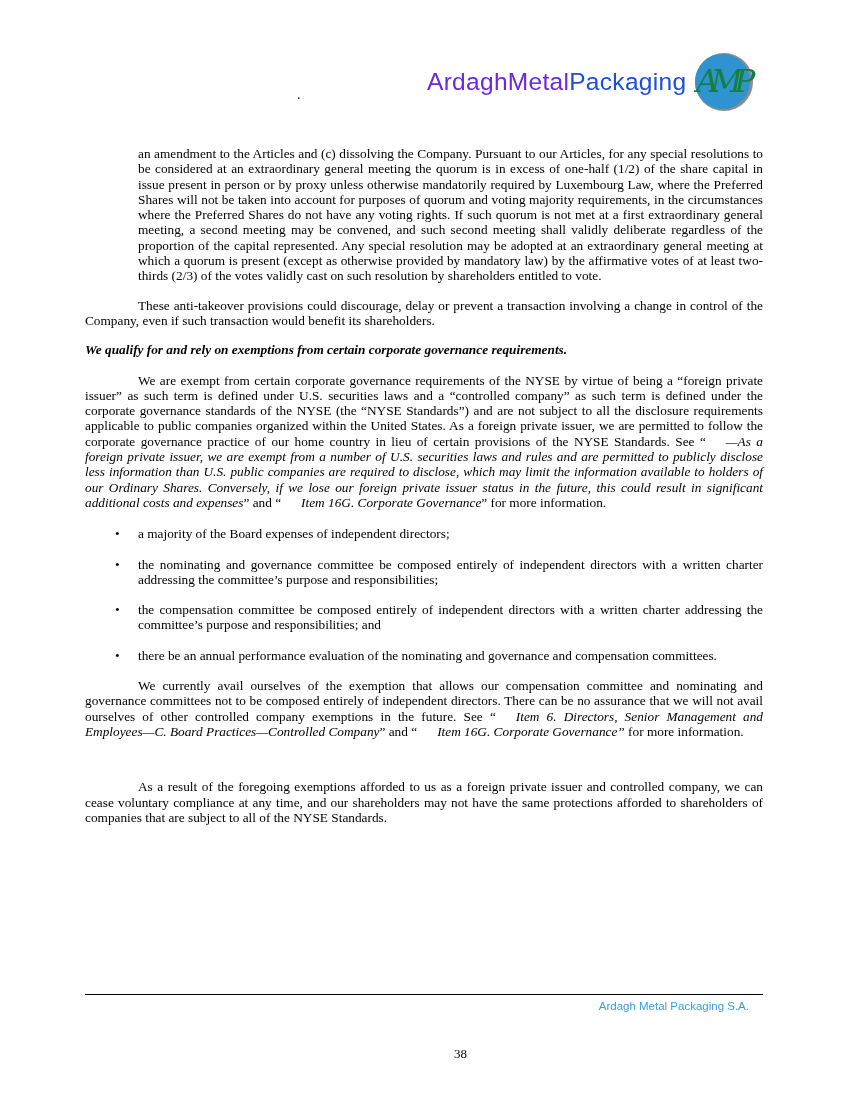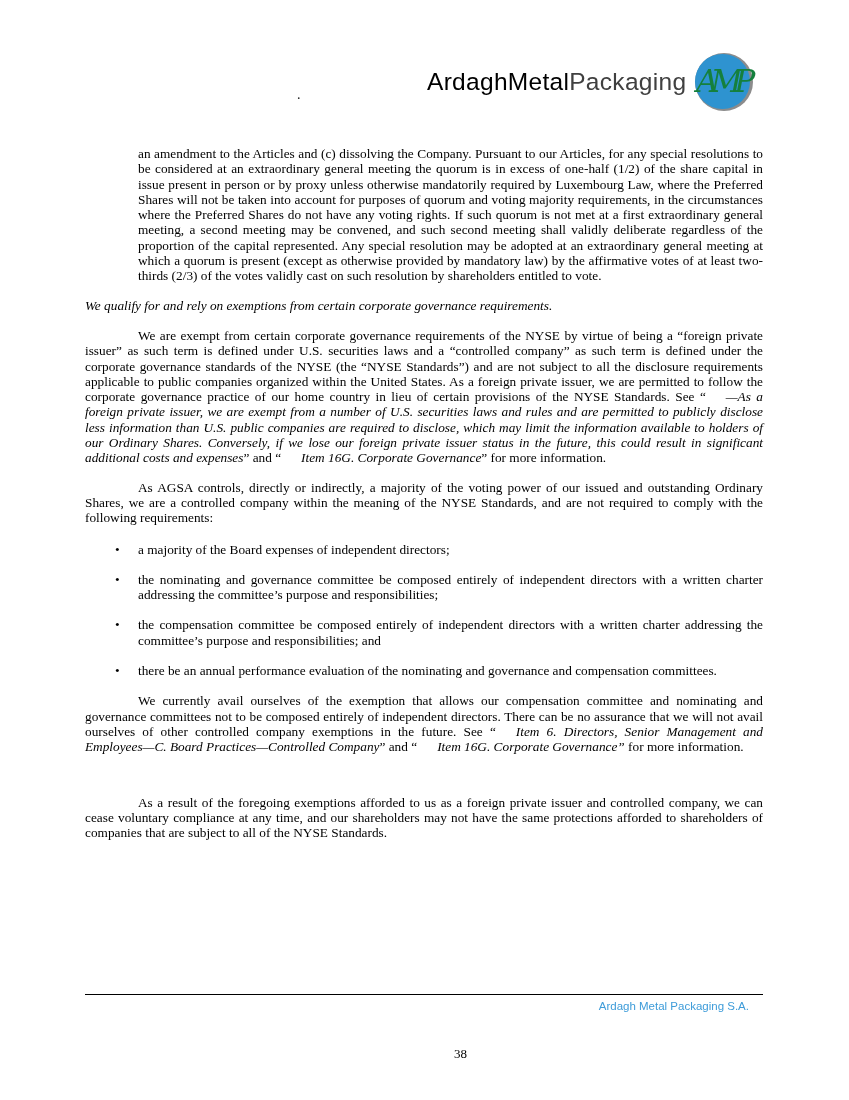--- a/index.html
+++ b/index.html
@@ -23,22 +23,22 @@
     display: flex;
     align-items: center;
   }
   .logo-wordmark {
     font-family: "Liberation Sans", sans-serif;
     font-weight: 300;
     font-size: 24.5px;
     letter-spacing: 0.3px;
     white-space: nowrap;
   }
-  .logo-word-blue { color: #000000; }
-  .logo-word-gray { color: #404040; }
+  .logo-word-blue { color: #6d28d9; }
+  .logo-word-gray { color: #1d4ed8; }
   .logo-badge {
     position: relative;
     width: 58px;
     height: 58px;
     margin-left: 9px;
     flex: 0 0 auto;
   }
   .badge-ring {
     position: absolute;
     inset: 0;
@@ -87,21 +87,21 @@
     font-size: 13.3px;
     line-height: 15.3px;
     text-align: justify;
   }
   .blockquote { margin: 0 0 0 53px; }
   .para { margin: 15px 0 0 0; text-indent: 53px; }
   .para-tight { margin-top: 14px; }
   .para-loose { margin-top: 40px; }
   .section-heading {
     margin: 14px 0 0 0;
-    font-weight: normal;
+    font-weight: bold;
     font-style: italic;
     text-align: left;
   }
   .it { font-style: italic; margin-left: 20px; }
 
   .bullet-list { margin-top: 16px; }
   .bullet-item {
     position: relative;
     padding-left: 53px;
     margin-top: 15px;
@@ -155,26 +155,26 @@
       <div class="badge-letters">AMP</div>
     </div>
   </div>
 
   <span class="stray-dot">.</span>
 
   <div class="content">
 
     <p class="blockquote">an amendment to the Articles and (c) dissolving the Company. Pursuant to our Articles, for any special resolutions to be considered at an extraordinary general meeting the quorum is in excess of one-half (1/2) of the share capital in issue present in person or by proxy unless otherwise mandatorily required by Luxembourg Law, where the Preferred Shares will not be taken into account for purposes of quorum and voting majority requirements, in the circumstances where the Preferred Shares do not have any voting rights. If such quorum is not met at a first extraordinary general meeting, a second meeting may be convened, and such second meeting shall validly deliberate regardless of the proportion of the capital represented. Any special resolution may be adopted at an extraordinary general meeting at which a quorum is present (except as otherwise provided by mandatory law) by the affirmative votes of at least two-thirds (2/3) of the votes validly cast on such resolution by shareholders entitled to vote.</p>
 
+    <p class="para para-tight">These anti-takeover provisions could discourage, delay or prevent a transaction involving a change in control of the Company, even if such transaction would benefit its shareholders.</p>
 
     <p class="section-heading">We qualify for and rely on exemptions from certain corporate governance requirements.</p>
 
     <p class="para"><span>We are exempt from certain corporate governance requirements of the NYSE by virtue of being a “foreign private issuer” as such term is defined under U.S. securities laws and a “controlled company” as such term is defined under the corporate governance standards of the NYSE (the “NYSE Standards”) and are not subject to all the disclosure requirements applicable to public companies organized within the United States. As a foreign private issuer, we are permitted to follow the corporate governance practice of our home country in lieu of certain provisions of the NYSE Standards. See “</span><span class="it">—As a foreign private issuer, we are exempt from a number of U.S. securities laws and rules and are permitted to publicly disclose less information than U.S. public companies are required to disclose, which may limit the information available to holders of our Ordinary Shares. Conversely, if we lose our foreign private issuer status in the future, this could result in significant additional costs and expenses</span><span>” and “</span><span class="it">Item 16G. Corporate Governance</span><span>” for more information.</span></p>
 
-    <p class="para para-tight">As AGSA controls, directly or indirectly, a majority of the voting power of our issued and outstanding Ordinary Shares, we are a controlled company within the meaning of the NYSE Standards, and are not required to comply with the following requirements:</p>
 
     <div class="bullet-list">
       <div class="bullet-item">
         <span class="bullet-marker">•</span>
         <span>a majority of the Board expenses of independent directors;</span>
       </div>
       <div class="bullet-item">
         <span class="bullet-marker">•</span>
         <span>the nominating and governance committee be composed entirely of independent directors with a written charter addressing the committee’s purpose and responsibilities;</span>
       </div>

